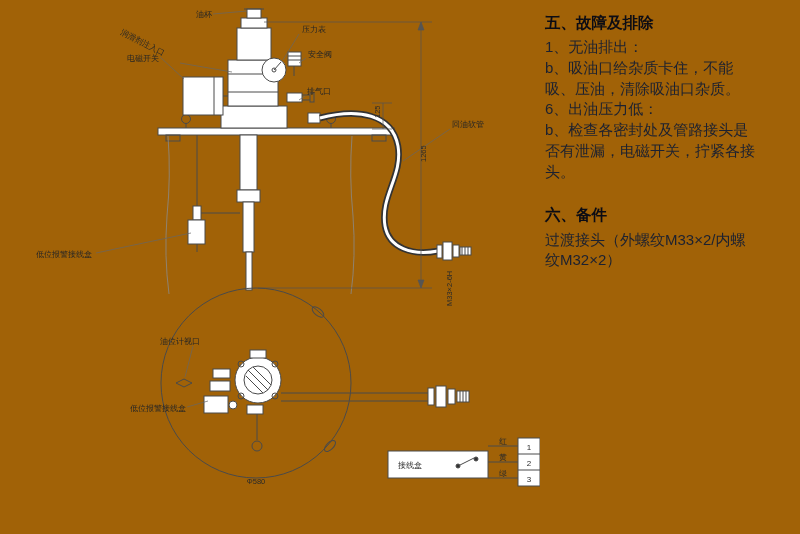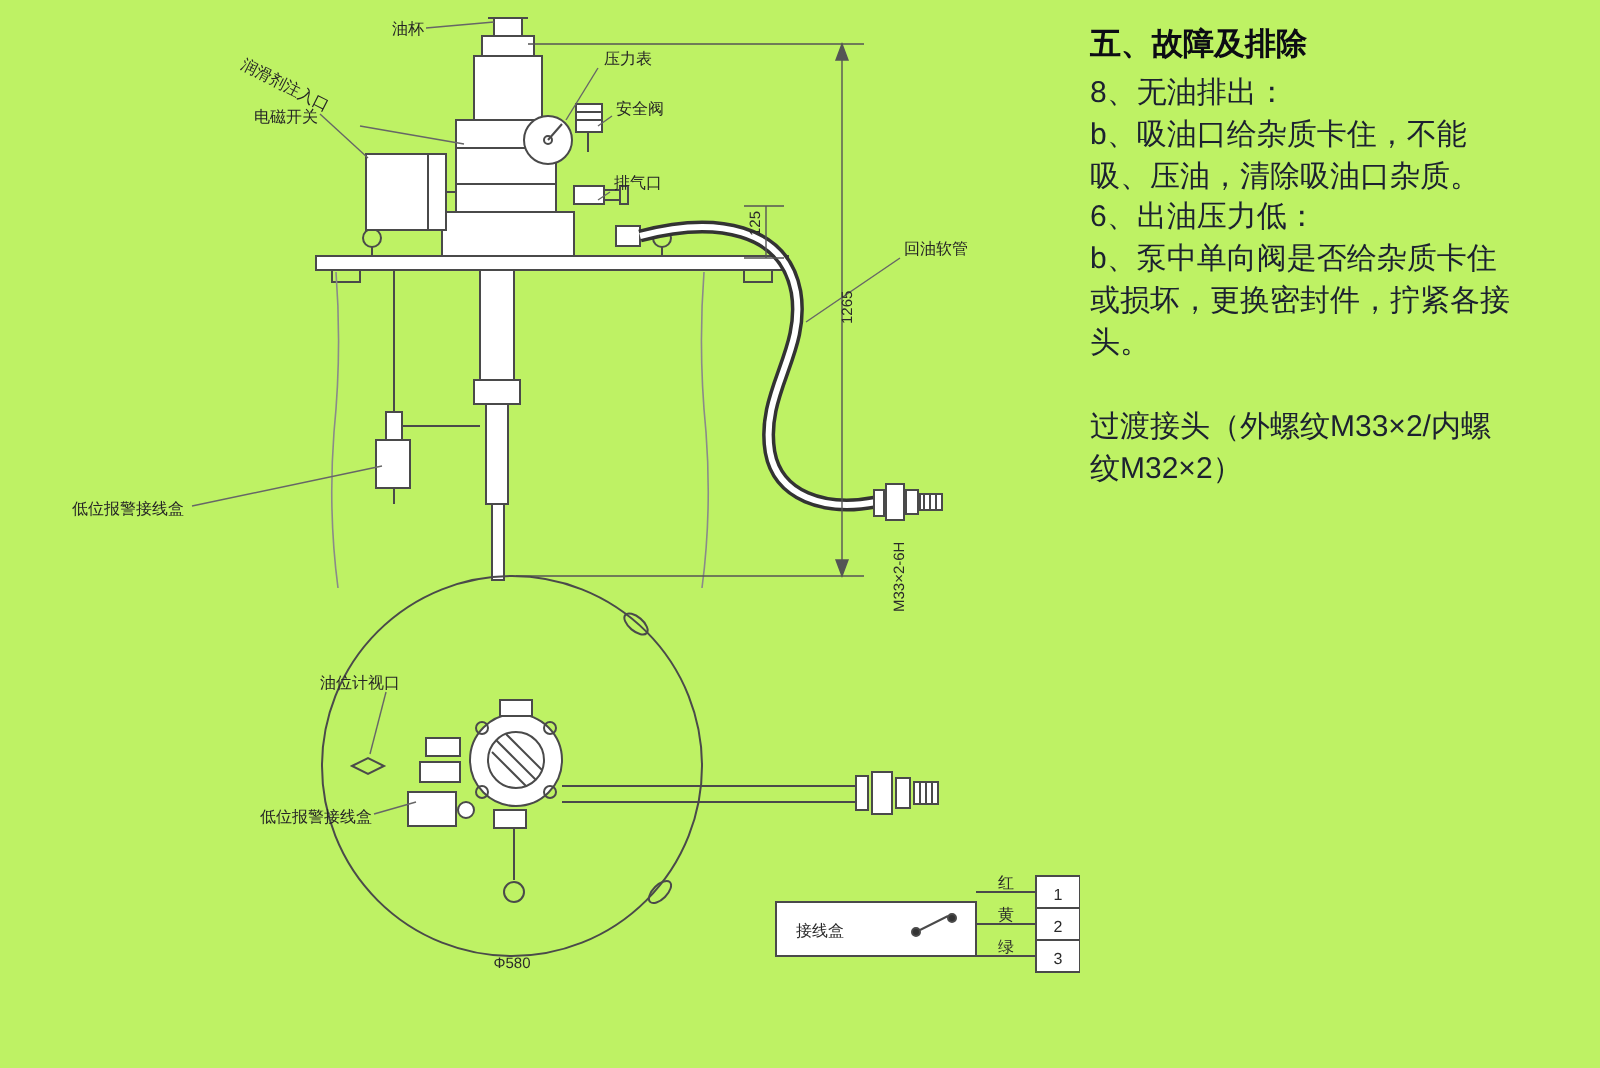--- a/index.html
+++ b/index.html
@@ -1,17 +1,17 @@
 <!DOCTYPE html>
 <html><head>
 <meta charset="utf-8">
 <style>
   html,body{margin:0;padding:0;background:#e9e9e9;}
   #page{
-    position:relative;width:800px;height:534px;background:#bef264;
+    position:relative;width:800px;height:534px;background:#a16207;
     font-family:"Liberation Sans","DejaVu Sans",sans-serif;
     overflow:hidden;
   }
   #drawing{position:absolute;left:0;top:0;}
   .lbl{font-size:8px;fill:#252525;}
   .dim{font-size:7.5px;fill:#2a2a2a;}
   .wire{font-size:8px;fill:#2a2a2a;}
   #instructions{
     position:absolute;left:545px;top:12px;width:214px;
     color:#1c2130;font-size:15px;line-height:1.38;
@@ -187,21 +187,22 @@
     <text class="wire" x="503" y="444" text-anchor="middle">红</text>
     <text class="wire" x="503" y="460" text-anchor="middle">黄</text>
     <text class="wire" x="503" y="476" text-anchor="middle">绿</text>
     <text class="wire" x="529" y="450" text-anchor="middle">1</text>
     <text class="wire" x="529" y="466" text-anchor="middle">2</text>
     <text class="wire" x="529" y="482" text-anchor="middle">3</text>
   </svg>
 
   <div id="instructions">
     <div class="sec-title">五、故障及排除</div>
-    <div class="t-item">8、无油排出：</div>
+    <div class="t-item">1、无油排出：</div>
     <div class="t-item">b、吸油口给杂质卡住，不能吸、压油，清除吸油口杂质。</div>
     <div class="t-item">6、出油压力低：</div>
-    <div class="t-item">b、泵中单向阀是否给杂质卡住或损坏，更换密封件，拧紧各接头。</div>
+    <div class="t-item">b、检查各密封处及管路接头是否有泄漏，电磁开关，拧紧各接头。</div>
     <div class="sec-gap"></div>
+    <div class="sec-title">六、备件</div>
     <div class="t-item">过渡接头（外螺纹M33×2/内螺纹M32×2）</div>
   </div>
 
 </div>
 
 </body></html>

